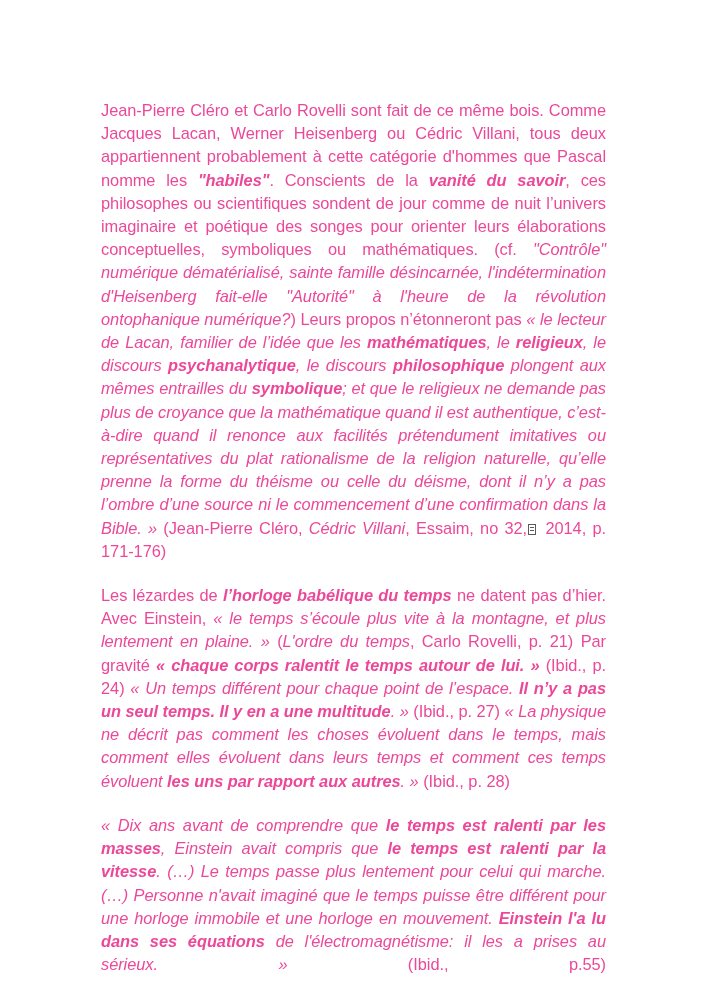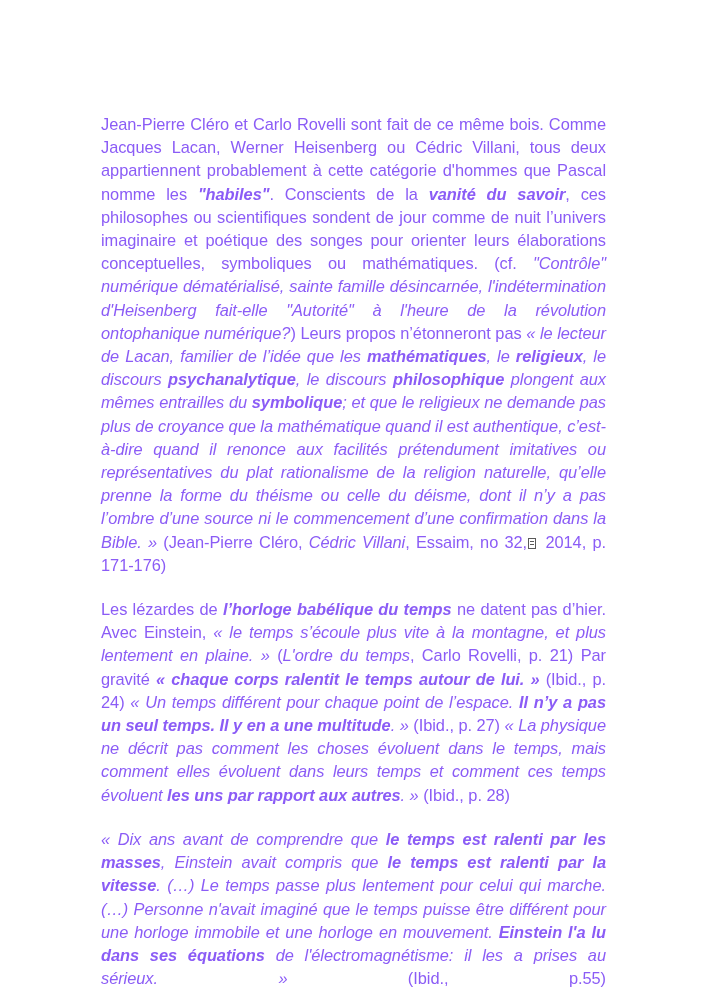--- a/index.html
+++ b/index.html
@@ -17,26 +17,26 @@
   }
 
   .text-block {
     position: absolute;
     left: 101px;
     top: 97px;
     width: 505px;
   }
 
   .para {
-    margin: 16px 0 21px 0;
+    margin: 2px 0 21px 0;
     font-size: 16.4px;
     line-height: 23.2px;
     letter-spacing: -0.05px;
     text-align: justify;
-    color: #8b5cf6;
+    color: #ec4899;
   }
 
   .para.justify-last { text-align-last: justify; }
 
   .run-regular { font-style: normal; font-weight: normal; }
   .run-italic { font-style: italic; font-weight: normal; }
   .run-bold-italic { font-style: italic; font-weight: bold; }
 
   .tofu-box {
     display: inline-block;

